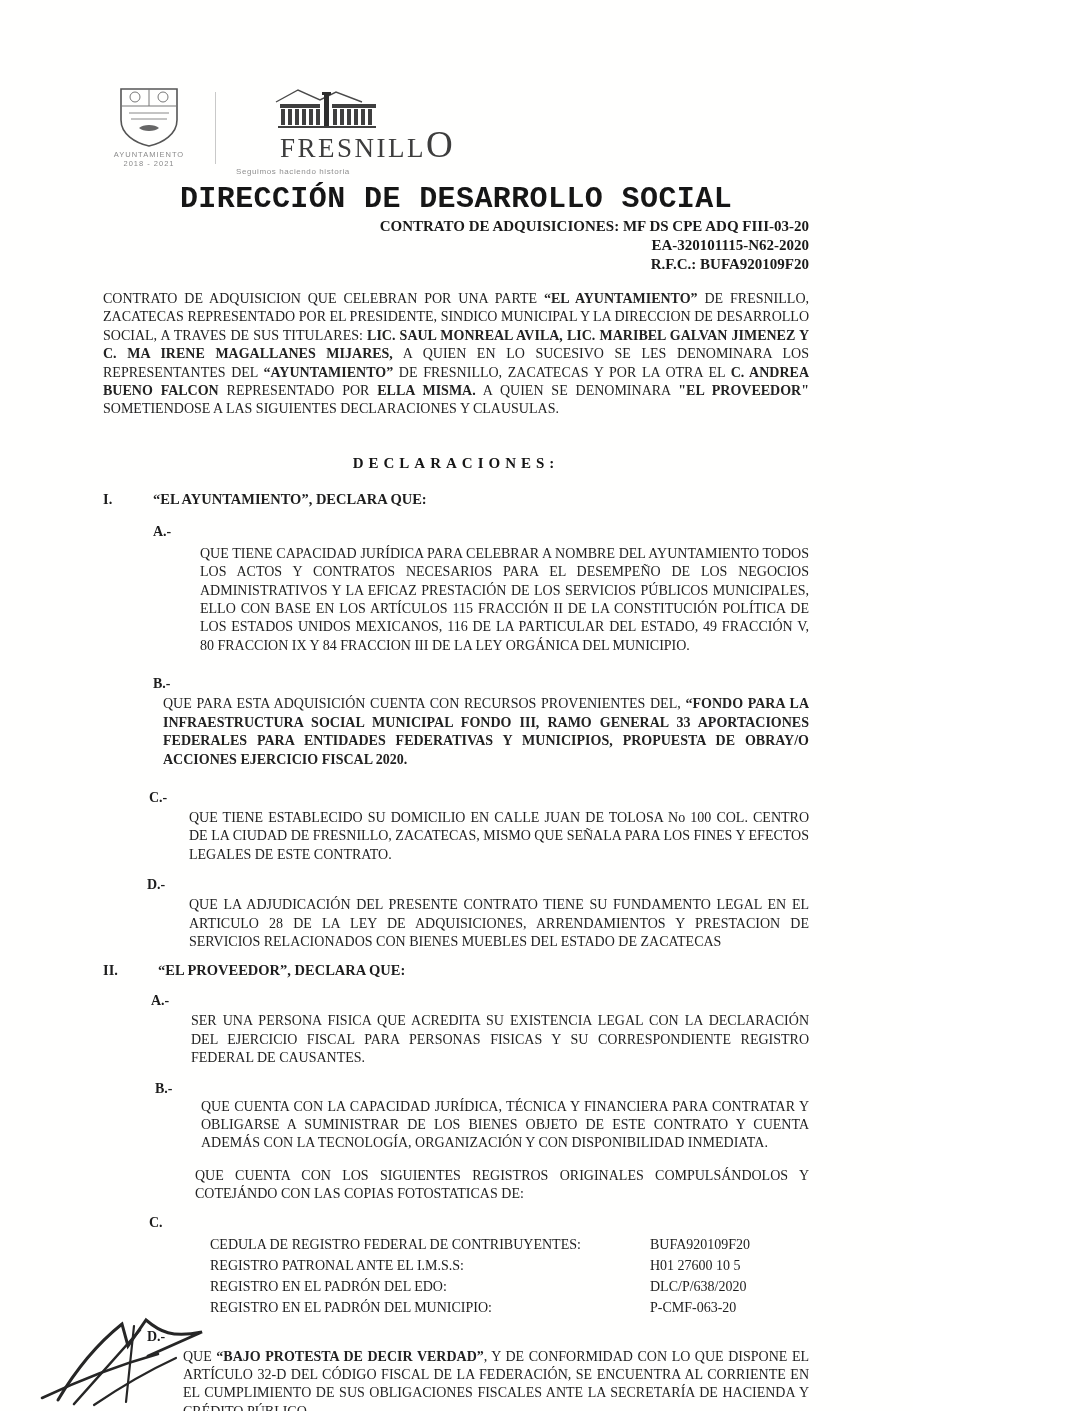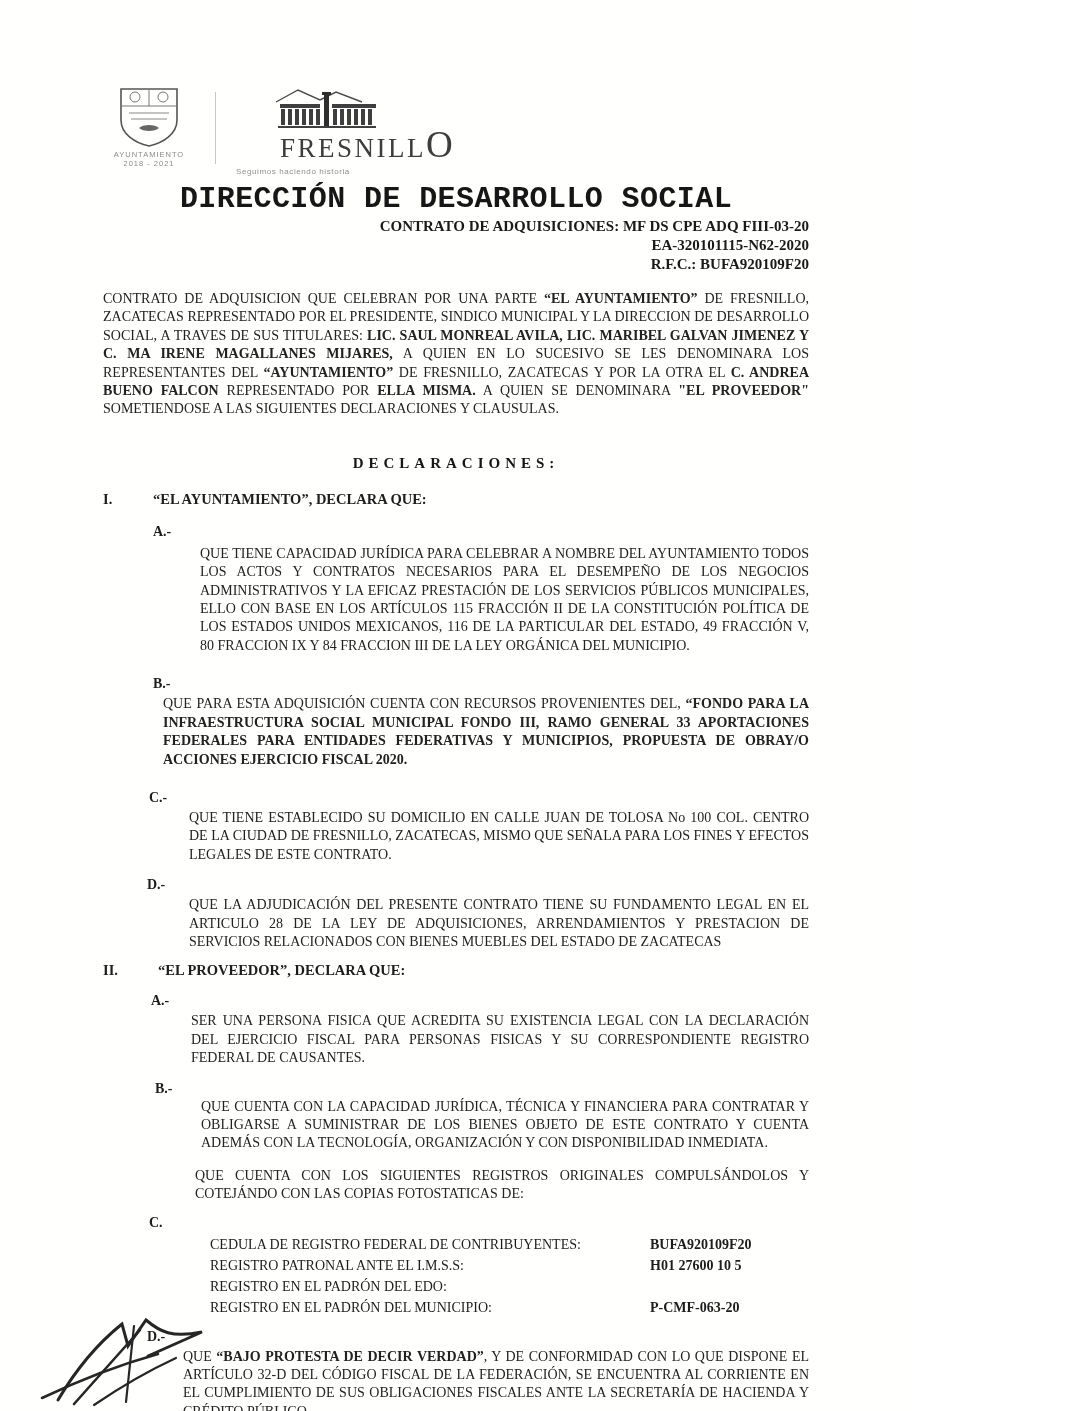--- a/index.html
+++ b/index.html
@@ -32,21 +32,21 @@
   .sec-heading{display:flex;font-weight:bold;font-size:14.5px;line-height:19px;}
   .sec-heading .numeral{width:50px;}
   .s1-heading{margin-top:18px;}
   .s2-heading{margin-top:10px;}
   .s2-heading .numeral{width:55px;}
   .item-label{font-weight:bold;font-size:14px;line-height:18px;margin-left:50px;}
   .item-para{margin-left:97px;}
   .b{font-weight:bold;}
   .registry{margin-left:107px;margin-top:2px;font-size:14px;line-height:21px;}
   .reg-row{display:grid;grid-template-columns:440px 1fr;}
-  .reg-val{font-weight:bold;}
+  .reg-val{font-weight:normal;}
   .closing{margin-left:110px;margin-top:18px;}
   
   .ink{position:absolute;pointer-events:none;}
 </style>
 </head>
 <body>
 
 <div class="page">
   <div class="content">
 
@@ -140,20 +140,21 @@
       <div class="reg-row">
         <span class="reg-label">CEDULA DE REGISTRO FEDERAL DE CONTRIBUYENTES:</span>
         <span class="reg-val">BUFA920109F20</span>
       </div>
       <div class="reg-row">
         <span class="reg-label">REGISTRO PATRONAL ANTE EL I.M.S.S:</span>
         <span class="reg-val">H01 27600 10 5</span>
       </div>
       <div class="reg-row">
         <span class="reg-label">REGISTRO EN EL PADRÓN  DEL EDO:</span>
+        <span class="reg-val">DLC/P/638/2020</span>
       </div>
       <div class="reg-row">
         <span class="reg-label">REGISTRO EN EL PADRÓN  DEL MUNICIPIO:</span>
         <span class="reg-val">P-CMF-063-20</span>
       </div>
     </div>
 
     <div class="item-label" style="margin-top:10px;margin-left:44px">D.-</div>
     <div class="para item-para" style="margin-top:2px;margin-left:80px"><span>QUE </span><span class="b">“BAJO PROTESTA DE DECIR VERDAD”</span><span>, Y DE CONFORMIDAD CON LO QUE DISPONE EL ARTÍCULO 32-D DEL  CÓDIGO  FISCAL  DE  LA  FEDERACIÓN,  SE  ENCUENTRA  AL  CORRIENTE  EN  EL  CUMPLIMIENTO  DE  SUS OBLIGACIONES FISCALES ANTE LA SECRETARÍA DE HACIENDA Y CRÉDITO PÚBLICO</span></div>
 

